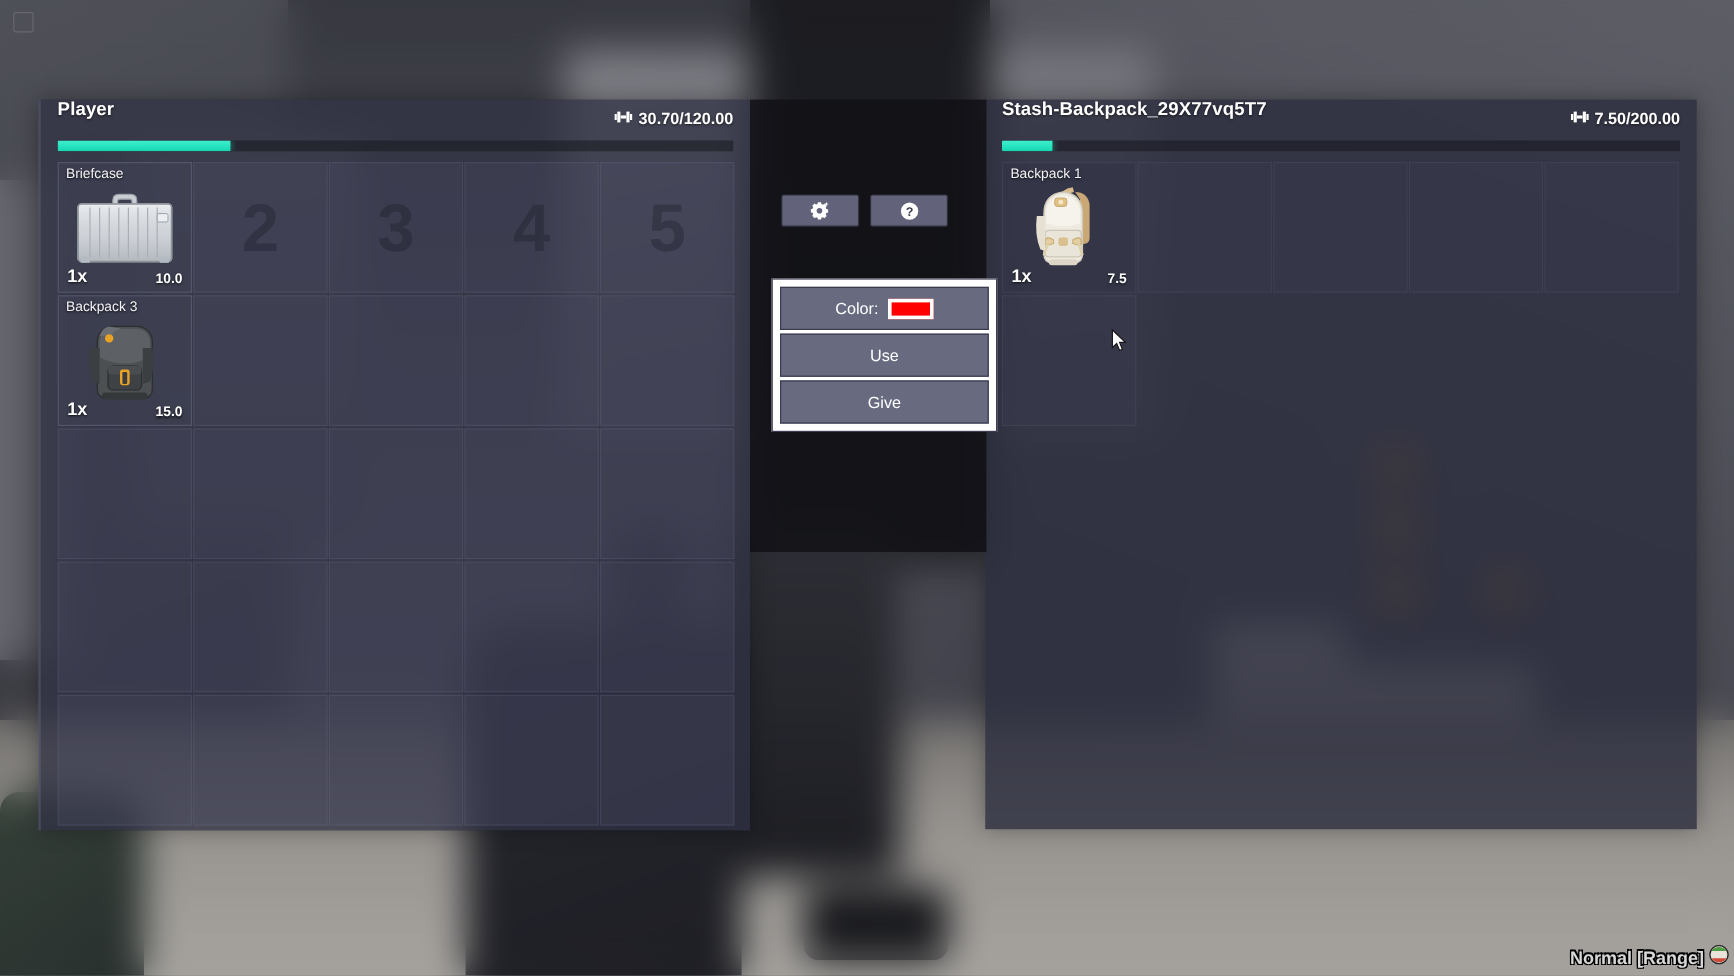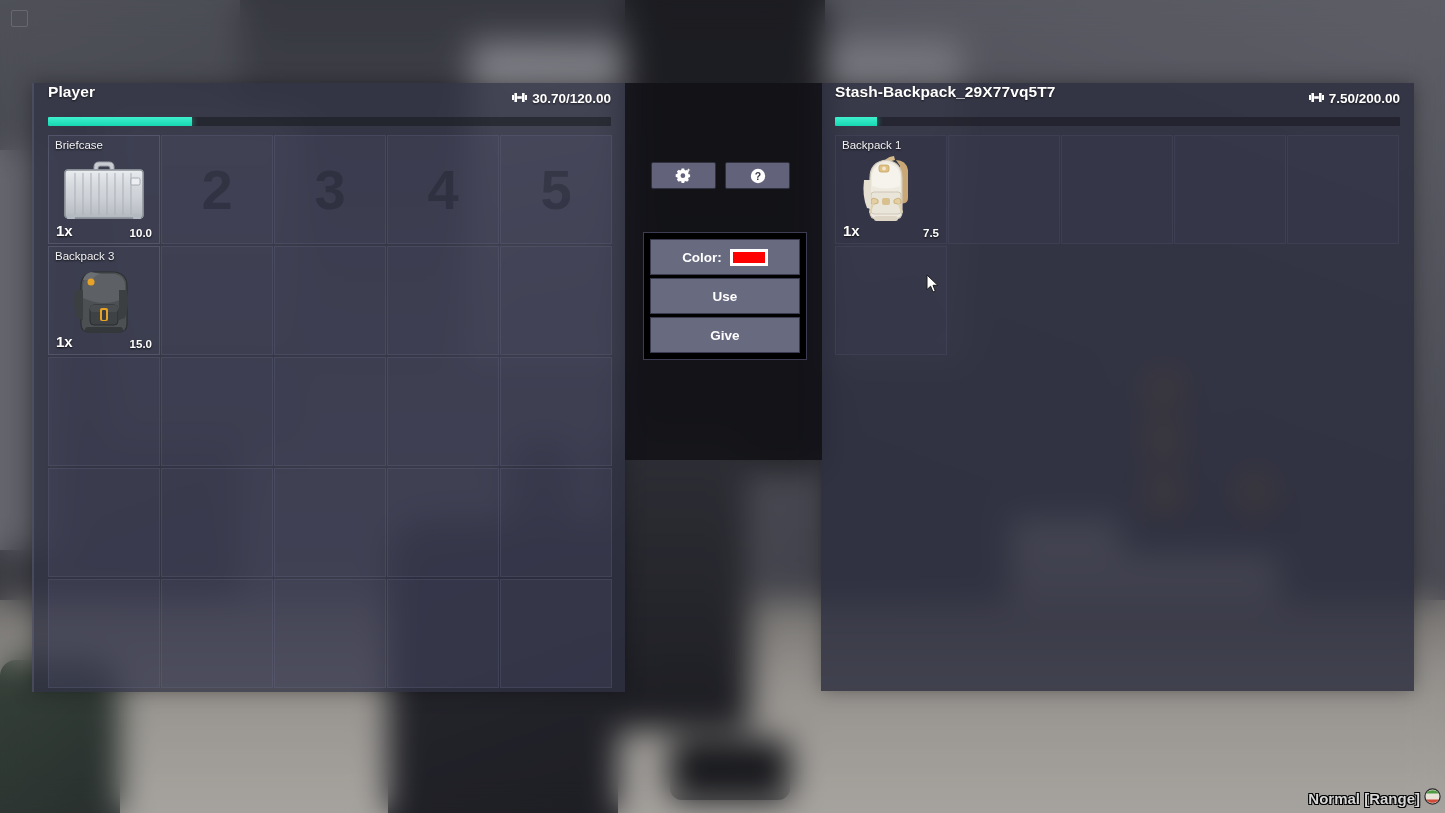--- a/index.html
+++ b/index.html
@@ -241,26 +241,25 @@
     display: flex;
     align-items: center;
     justify-content: center;
     cursor: pointer;
   }
   .icon-btn svg { display: block; }
 
   #context-menu {
     position: absolute;
     left: 18px; top: 149px;
-    width: 164px;
+    width: 188px;
     padding: 6px;
     box-sizing: border-box;
-    background: #000000;
+    background: #ffffff;
     border: 1px solid #3c3d52;
-    font-weight: bold;
   }
   .menu-item {
     height: 34px;
     margin-bottom: 3px;
     background: #686a80;
     border: 1px solid #3a3b4f;
     display: flex;
     align-items: center;
     justify-content: center;
     gap: 8px;

